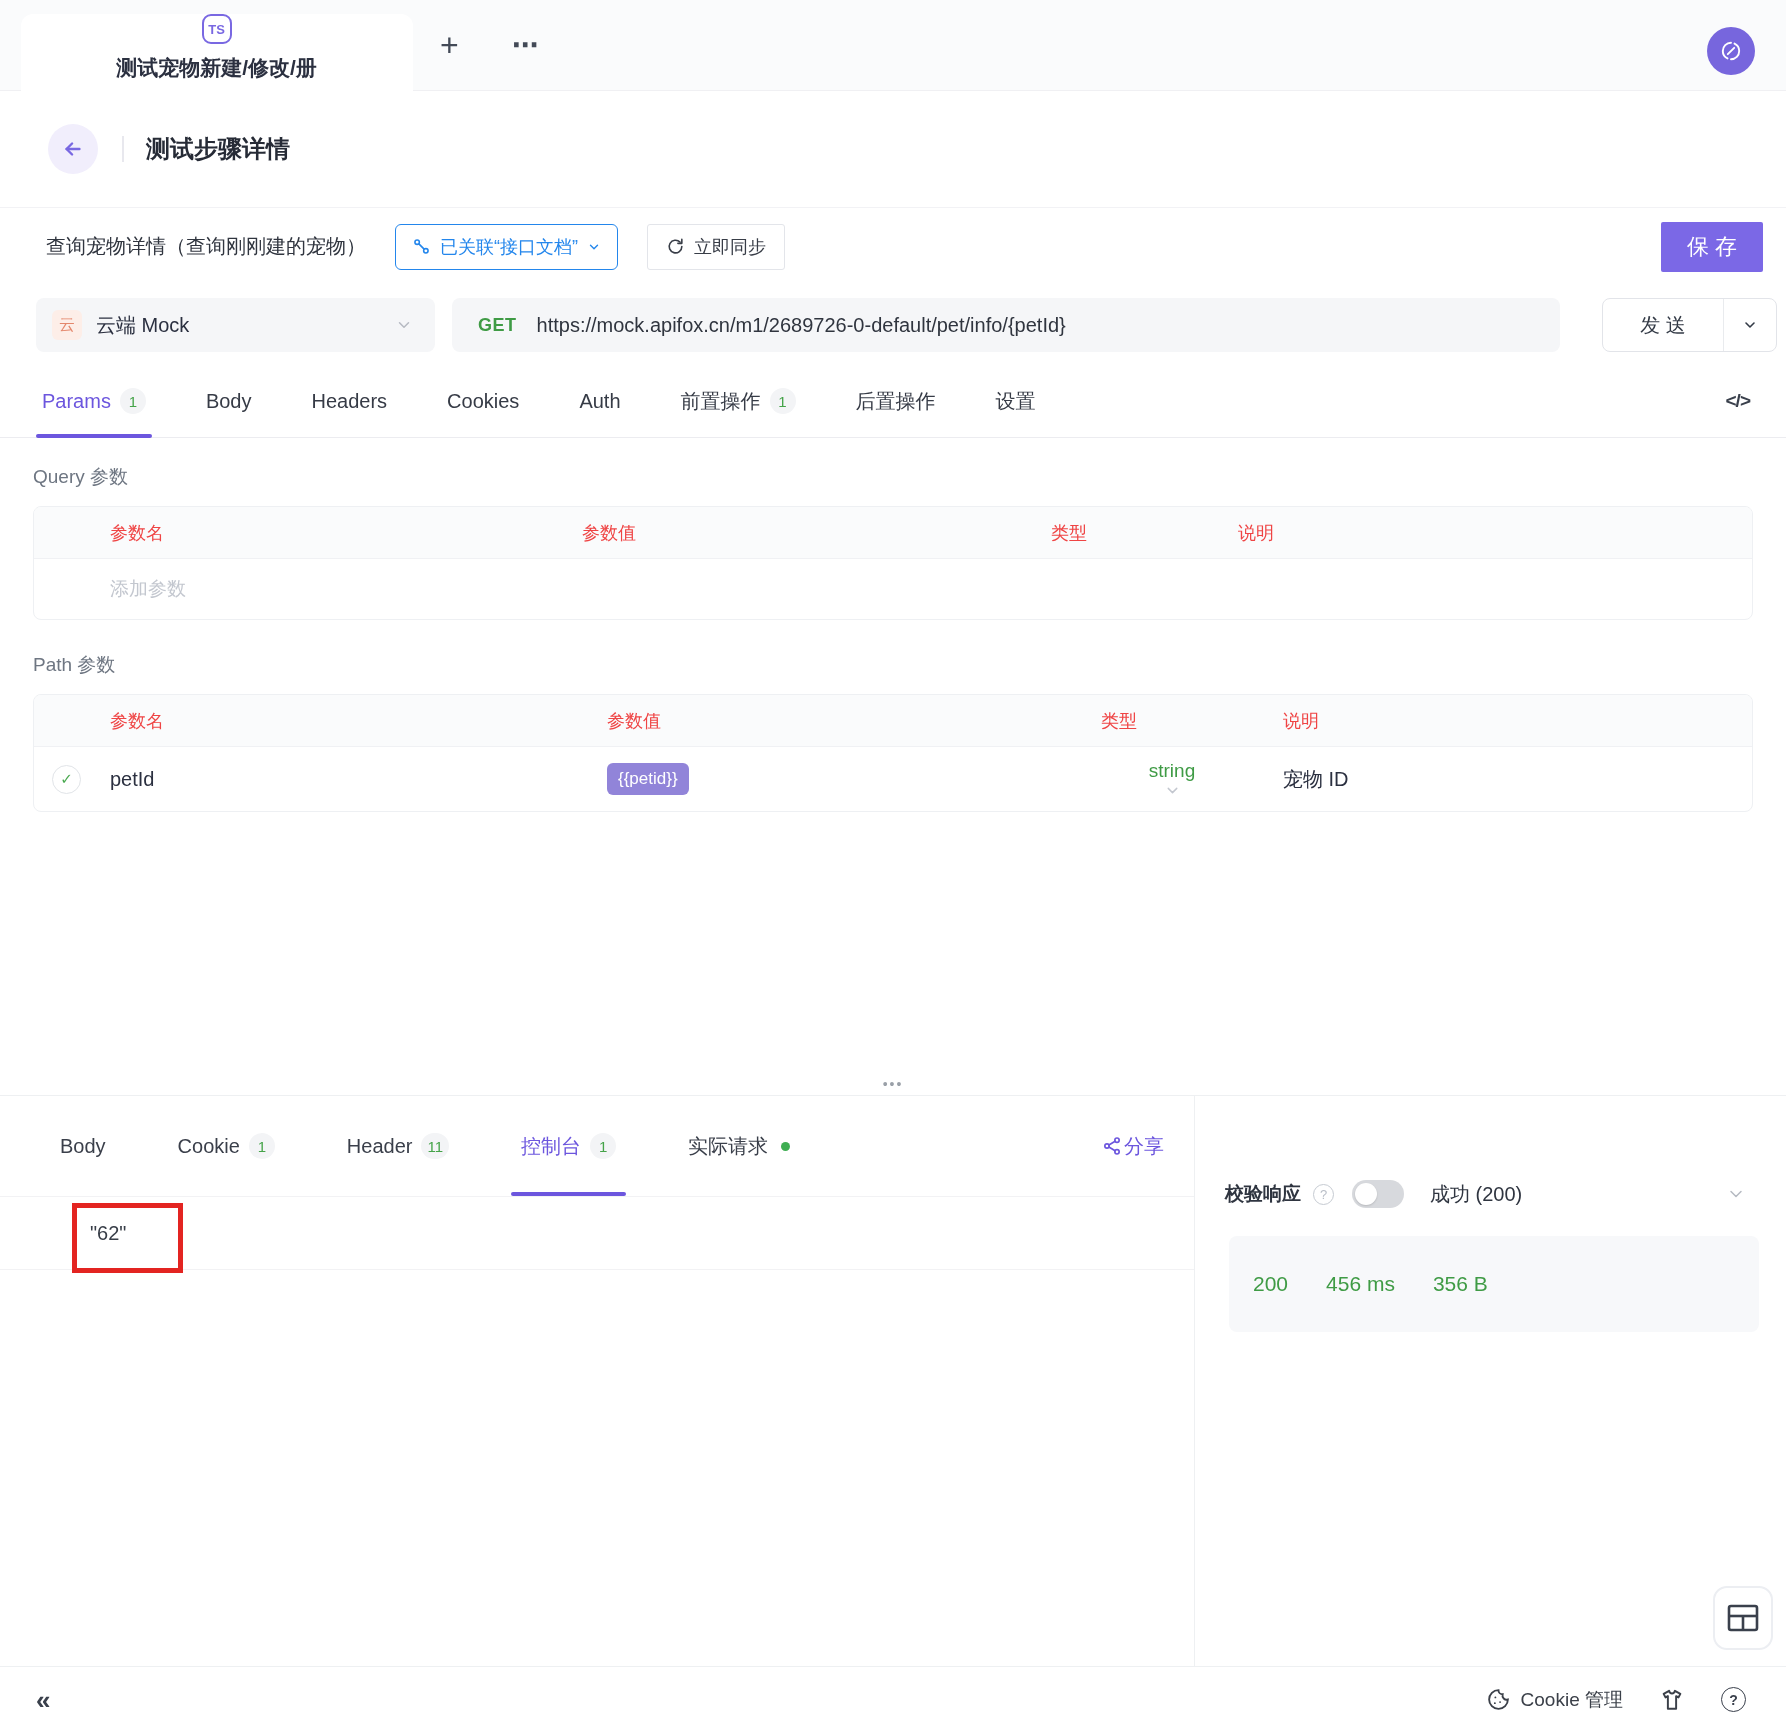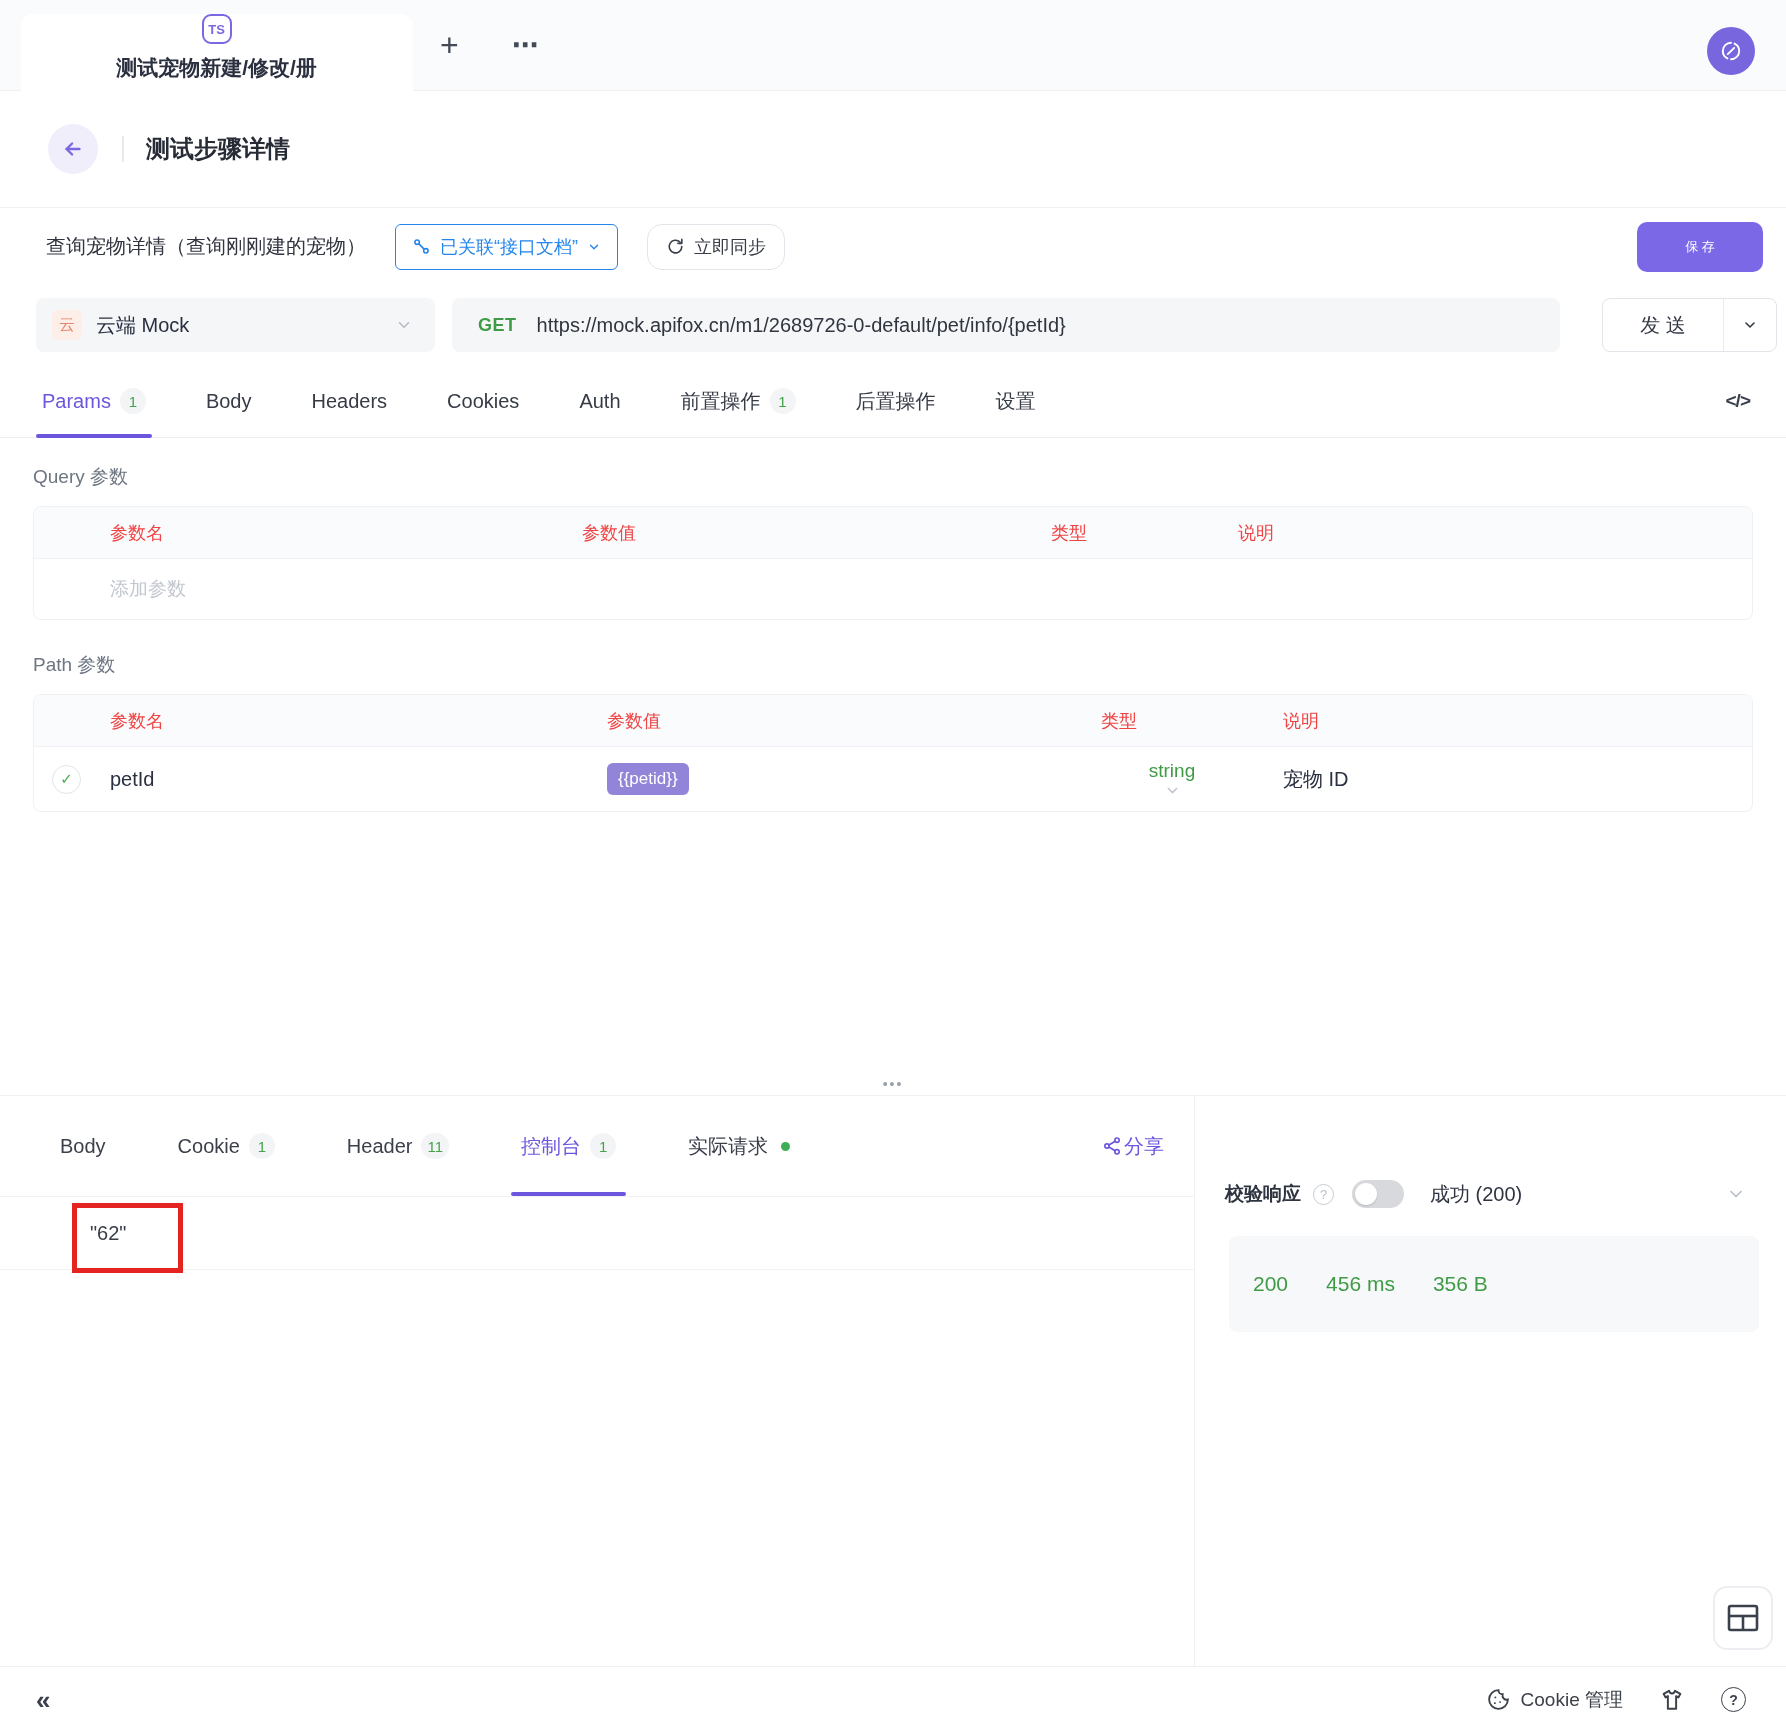--- a/index.html
+++ b/index.html
@@ -37,25 +37,25 @@
 
   
   .reqhead { height:77px; display:flex; align-items:center; padding:0 23px 0 46px; gap:29px; }
   .req-name { font-size:20px; color:#30353f; }
   .btn-linked {
     height:46px; display:flex; align-items:center; gap:9px; padding:0 16px;
     border:1px solid #2386ec; border-radius:6px; background:#fff; color:#2386ec; font-size:18px;
   }
   .btn-sync {
     height:46px; display:flex; align-items:center; gap:9px; padding:0 18px;
-    border:1px solid #e3e5ea; border-radius:15px; background:#fff; color:#383d47; font-size:18px;
+    border:1px solid #e3e5ea; border-radius:3px; background:#fff; color:#383d47; font-size:18px;
   }
   .btn-save {
-    margin-left:auto; width:126px; height:50px; background:#7b68e6; border:none; border-radius:10px;
-    color:#fff; font-size:13px; display:grid; place-items:center;
+    margin-left:auto; width:102px; height:50px; background:#7b68e6; border:none; border-radius:2px;
+    color:#fff; font-size:22px; display:grid; place-items:center;
   }
 
   
   .urlrow { height:80px; display:flex; align-items:center; padding-left:36px; }
   .env-select {
     width:399px; height:54px; background:#f5f6f8; border-radius:8px;
     display:flex; align-items:center; gap:14px; padding:0 22px 0 16px;
   }
   .env-icon { width:30px; height:30px; border-radius:6px; background:#fdeee8; color:#e4876c; font-size:16px; display:grid; place-items:center; }
   .env-name { font-size:20px; color:#2b3040; }

